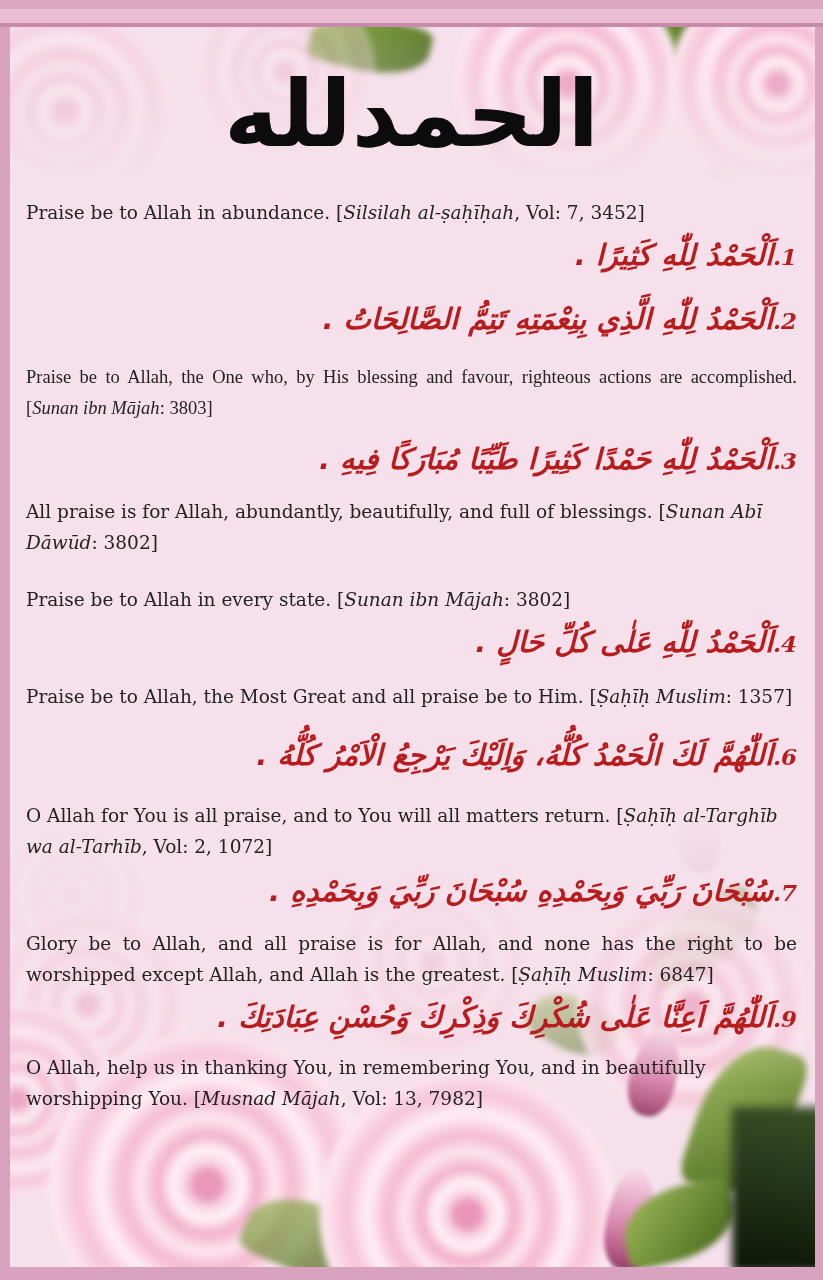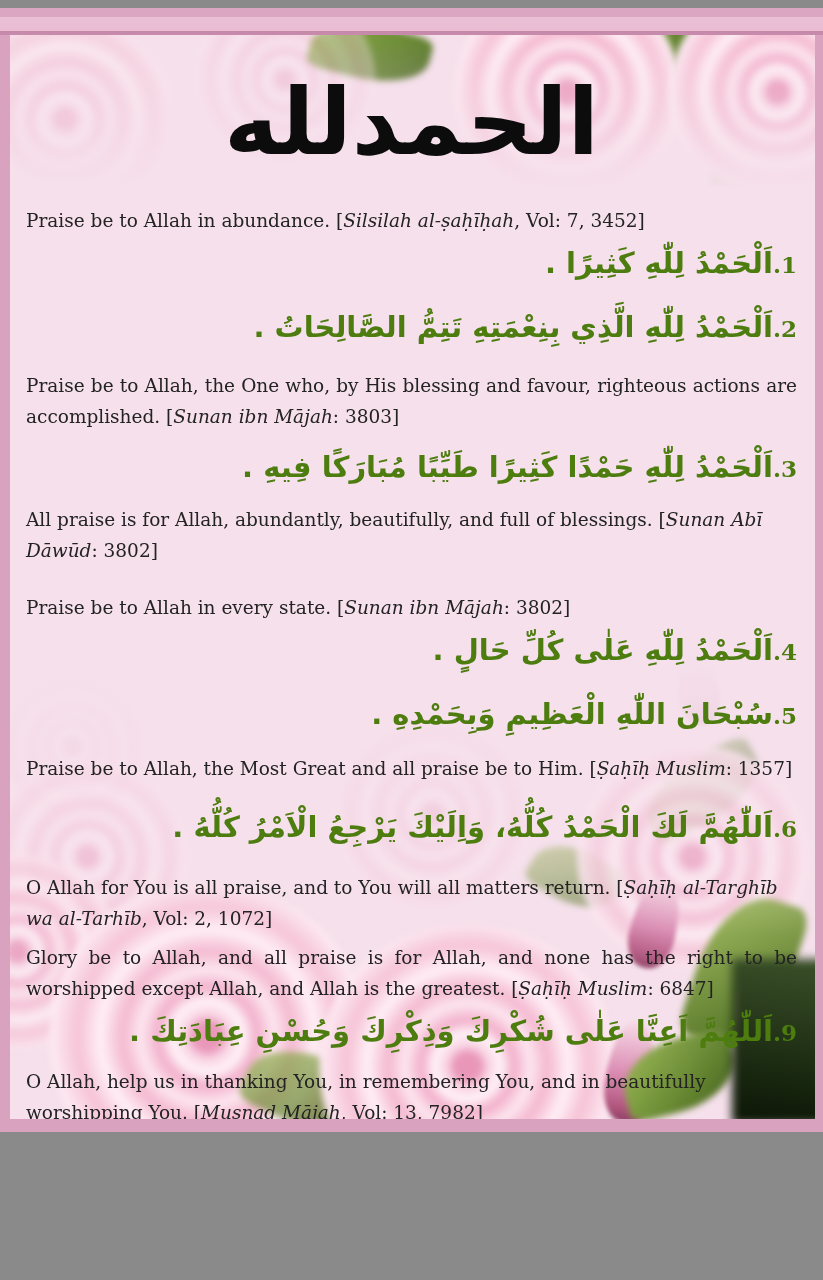--- a/index.html
+++ b/index.html
@@ -1,16 +1,16 @@
 <!DOCTYPE html>
 <html><head>
 <meta charset="utf-8">
 <style>
   html,body{margin:0;padding:0;background:#8a8a8a;}
-  .page{position:relative;width:823px;height:1124px;margin:8px auto;background:#d9a2bf;overflow:hidden;
+  .page{position:relative;width:823px;height:1280px;margin:0 auto;background:#d9a2bf;overflow:hidden;
         font-family:"DejaVu Serif", serif;}
   .top-band{position:absolute;top:0;left:0;right:0;height:27px;
     background:linear-gradient(180deg,#dba6c2 0px,#dba6c2 9px,#eac0d5 9px,#e9bcd2 23px,#c489a9 23px,#c98bad 27px);}
   .inner{position:absolute;top:27px;left:10px;right:8px;bottom:13px;background:#f5e0eb;overflow:hidden;}
 
   
   .photo-top,.photo-bottom{position:absolute;left:0;right:0;overflow:hidden;}
   .photo-top{top:0;height:160px;}
   .photo-bottom{bottom:0;height:480px;}
   .rose{position:absolute;border-radius:50%;filter:blur(3px);
@@ -50,30 +50,30 @@
   #pb-leaf4{left:520px;top:210px;width:90px;height:55px;transform:rotate(30deg);opacity:.6;}
   #pb-leaf5{left:235px;top:415px;width:125px;height:72px;transform:rotate(24deg);opacity:.7;}
   #pb-dark{position:absolute;right:-12px;top:320px;width:95px;height:165px;filter:blur(5px);
            background:linear-gradient(190deg,#2c451a,#14230b 70%,#0c1506);}
 
   
   .content{position:absolute;inset:0;padding:0 18px 0 16px;z-index:5;}
   .title{margin:18px 0 0;text-align:center;font-size:92px;line-height:140px;height:140px;
          font-weight:700;color:#0c0c0c;font-family:"DejaVu Sans", sans-serif;}
   .arabic{direction:rtl;text-align:right;font-family:"DejaVu Sans", sans-serif;font-weight:700;
-          font-size:29px;line-height:54px;color:#4d7c0f;white-space:nowrap;}
+          font-size:29px;line-height:54px;color:#b91c1c;white-space:nowrap;font-style:italic;}
   .arabic.long{font-size:26px;}
   .anum{font-family:"DejaVu Serif", serif;font-weight:700;font-size:23px;}
   .eng{margin:0;font-size:18.5px;line-height:31px;color:#232323;text-align:left;}
   .eng.just{text-align:justify;}
   .cite i{font-style:italic;}
   .row{display:flex;flex-direction:column;}
   .row .eng{flex:0 1 auto;}
   .row .arabic{margin-left:auto;padding-left:10px;}
-  .mt12{margin-top:12px;} .mt8{margin-top:8px;} .mt14{margin-top:14px;}
+  .mt12{margin-top:12px;} .mt8{margin-top:8px;} .mt14{margin-top:14px;font-family:Liberation Serif, serif;}
   .mt26{margin-top:26px;} .mt10{margin-top:10px;} .mt16{margin-top:16px;}
   .mt2{margin-top:2px;} .mt6{margin-top:6px;} .mt0{margin-top:0;}
 </style>
 </head>
 <body>
 
 <div class="page">
   <div class="top-band"></div>
   <div class="inner">
 
@@ -128,30 +128,30 @@
         <div class="arabic mt8" dir="rtl"><span class="anum">3.</span><span>اَلْحَمْدُ لِلّٰهِ حَمْدًا كَثِيرًا طَيِّبًا مُبَارَكًا فِيهِ .</span></div>
         <p class="eng mt8"><span>All praise is for Allah, abundantly, beautifully, and full of blessings. </span><span class="cite"><span>[</span><i>Sunan Abī Dāwūd</i><span>: 3802]</span></span></p>
       </section>
 
       <section class="item row mt26">
         <p class="eng"><span>Praise be to Allah in every state. </span><span class="cite"><span>[</span><i>Sunan ibn Mājah</i><span>: 3802]</span></span></p>
         <div class="arabic" dir="rtl"><span class="anum">4.</span><span>اَلْحَمْدُ لِلّٰهِ عَلٰى كُلِّ حَالٍ .</span></div>
       </section>
 
       <section class="item">
-        <div class="arabic mt8" dir="rtl"><span class="anum">5.</span><span>سُبْحَانَ اللّٰهِ الْعَظِيمِ وَبِحَمْدِهِ .</span></div>
         <p class="eng mt10"><span>Praise be to Allah, the Most Great and all praise be to Him. </span><span class="cite"><span>[</span><i>Ṣaḥīḥ Muslim</i><span>: 1357]</span></span></p>
       </section>
 
       <section class="item">
         <div class="arabic mt16" dir="rtl"><span class="anum">6.</span><span>اَللّٰهُمَّ لَكَ الْحَمْدُ كُلُّهُ، وَاِلَيْكَ يَرْجِعُ الْاَمْرُ كُلُّهُ .</span></div>
         <p class="eng mt16"><span>O Allah for You is all praise, and to You will all matters return. </span><span class="cite"><span>[</span><i>Ṣaḥīḥ al-Targhīb wa al-Tarhīb</i><span>, Vol: 2, 1072]</span></span></p>
       </section>
 
       <section class="item">
+        <div class="arabic mt2" dir="rtl"><span class="anum">7.</span><span>سُبْحَانَ رَبِّيَ وَبِحَمْدِهِ سُبْحَانَ رَبِّيَ وَبِحَمْدِهِ .</span></div>
       </section>
 
       <section class="item">
         <p class="eng just mt8"><span>Glory be to Allah, and all praise is for Allah, and none has the right to be worshipped except Allah, and Allah is the greatest. </span><span class="cite"><span>[</span><i>Ṣaḥīḥ Muslim</i><span>: 6847]</span></span></p>
       </section>
 
       <section class="item">
         <div class="arabic mt0" dir="rtl"><span class="anum">9.</span><span>اَللّٰهُمَّ اَعِنَّا عَلٰى شُكْرِكَ وَذِكْرِكَ وَحُسْنِ عِبَادَتِكَ .</span></div>
         <p class="eng mt6"><span>O Allah, help us in thanking You, in remembering You, and in beautifully worshipping You. </span><span class="cite"><span>[</span><i>Musnad Mājah</i><span>, Vol: 13, 7982]</span></span></p>
       </section>

